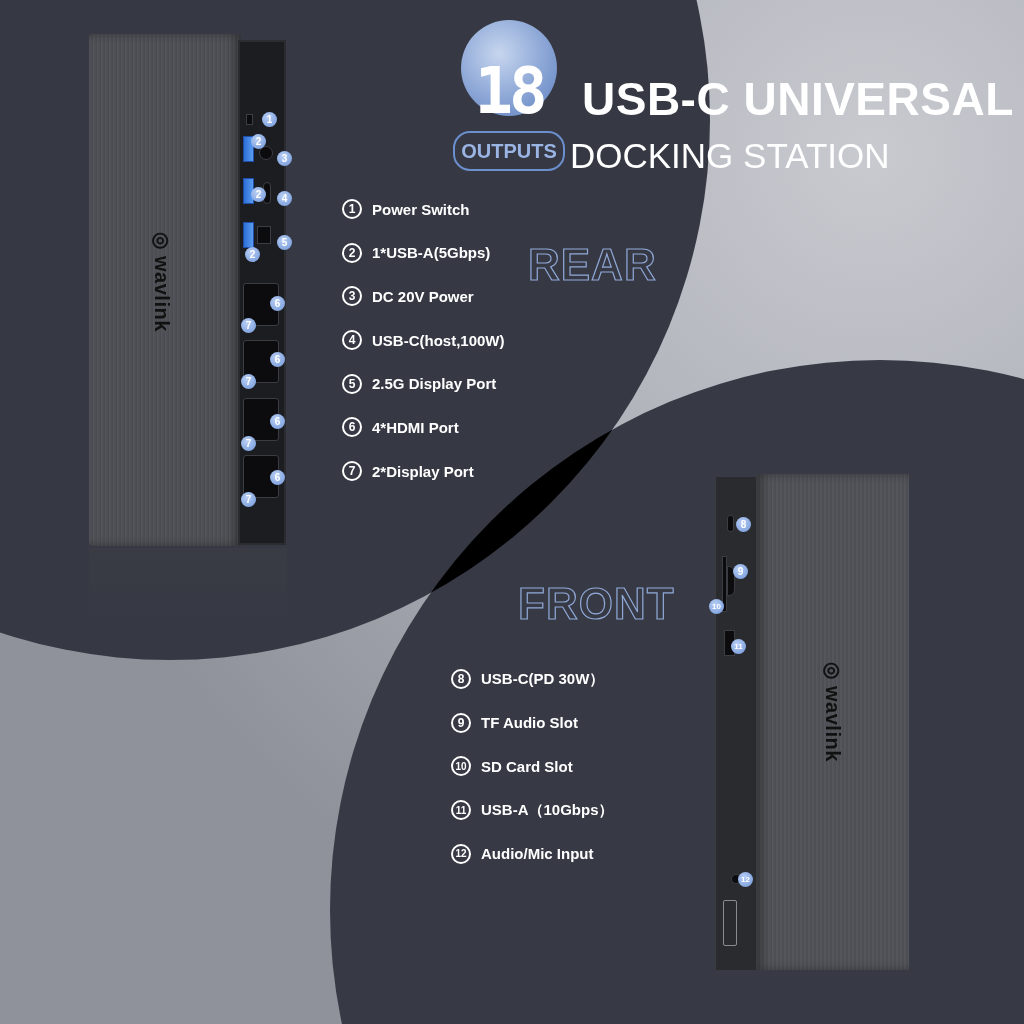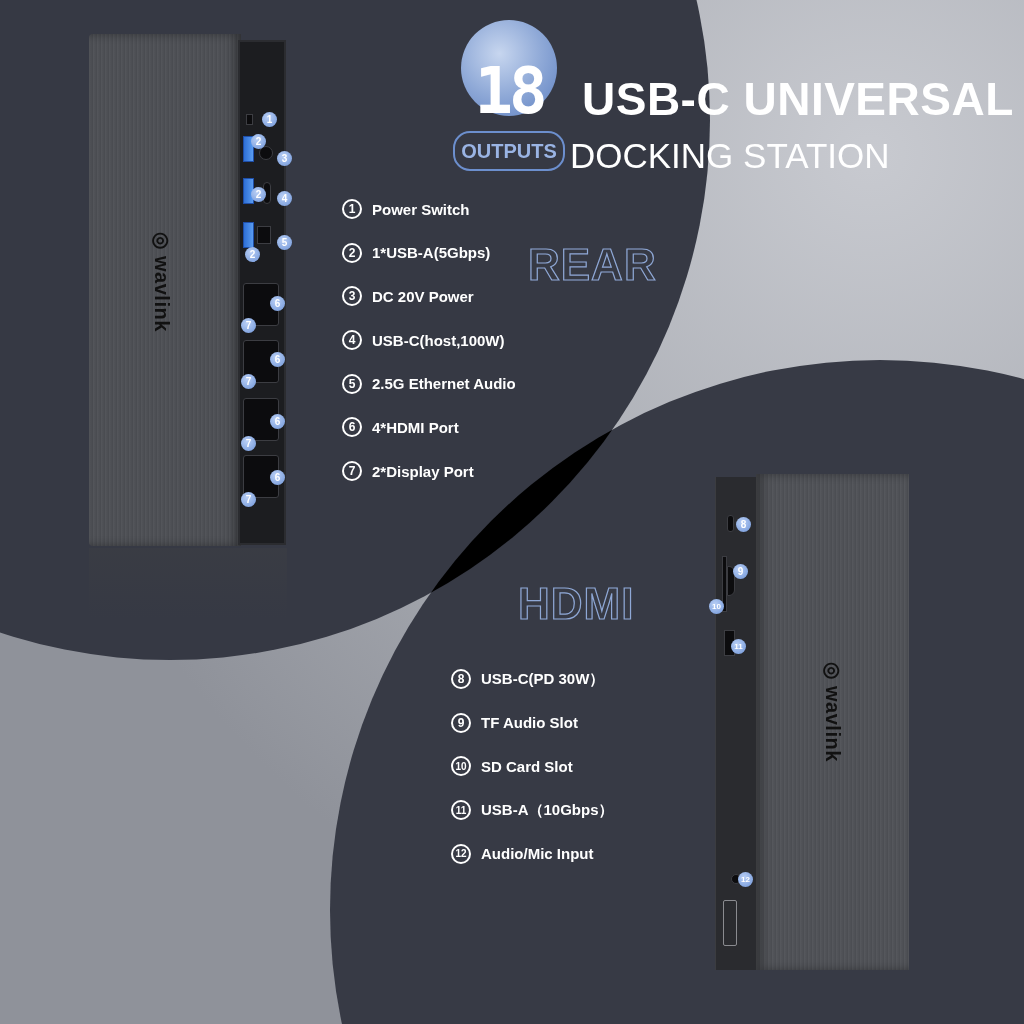--- a/index.html
+++ b/index.html
@@ -117,21 +117,21 @@
   <li>
       <span class="num">3</span>
       <span>DC 20V Power</span>
     </li>
   <li>
       <span class="num">4</span>
       <span>USB-C(host,100W)</span>
     </li>
   <li>
       <span class="num">5</span>
-      <span>2.5G Ethernet Audio</span>
+      <span>2.5G Display Port</span>
     </li>
   <li>
       <span class="num">6</span>
       <span>4*HDMI Port</span>
     </li>
   <li>
       <span class="num">7</span>
       <span>2*Display Port</span>
     </li>
 </ul>
@@ -145,21 +145,21 @@
 <div class="port" style="left:724px;top:630px;width:11px;height:26px;"></div>
 <div class="port" style="left:731px;top:874px;width:10px;height:10px;border-radius:50%;"></div>
 <div class="port" style="left:723px;top:900px;width:14px;height:46px;border-radius:2px;border-color:#8a8b90;background:#2a2b2f;"></div>
 
 <div class="dot" style="left:736px;top:517px;">8</div>
 <div class="dot" style="left:733px;top:564px;">9</div>
 <div class="dot" style="left:709px;top:599px;font-size:8px;">10</div>
 <div class="dot" style="left:731px;top:639px;font-size:8px;">11</div>
 <div class="dot" style="left:738px;top:872px;font-size:8px;">12</div>
 
-<div class="outline-label front-label">HDMI</div>
+<div class="outline-label front-label">FRONT</div>
 
 <ul class="feat-list front-list">
   <li>
       <span class="num">8</span>
       <span>USB-C(PD 30W）</span>
     </li>
   <li>
       <span class="num">9</span>
       <span>TF Audio Slot</span>
     </li>

